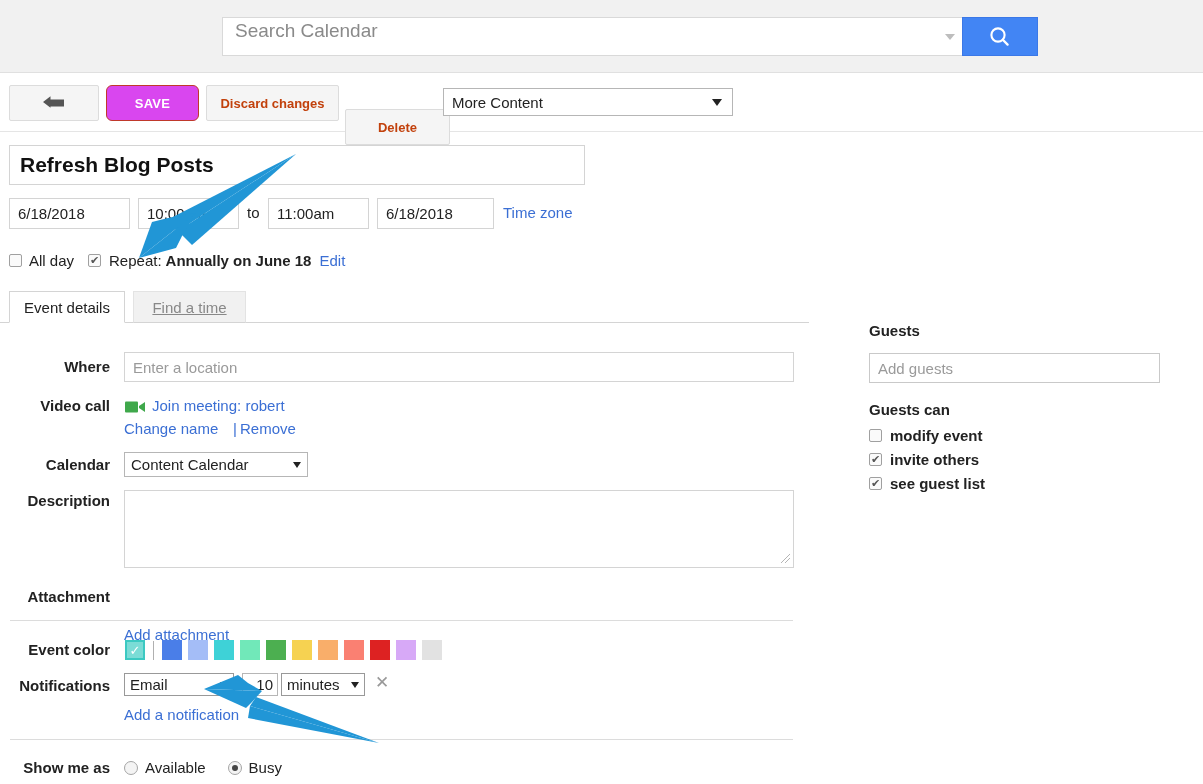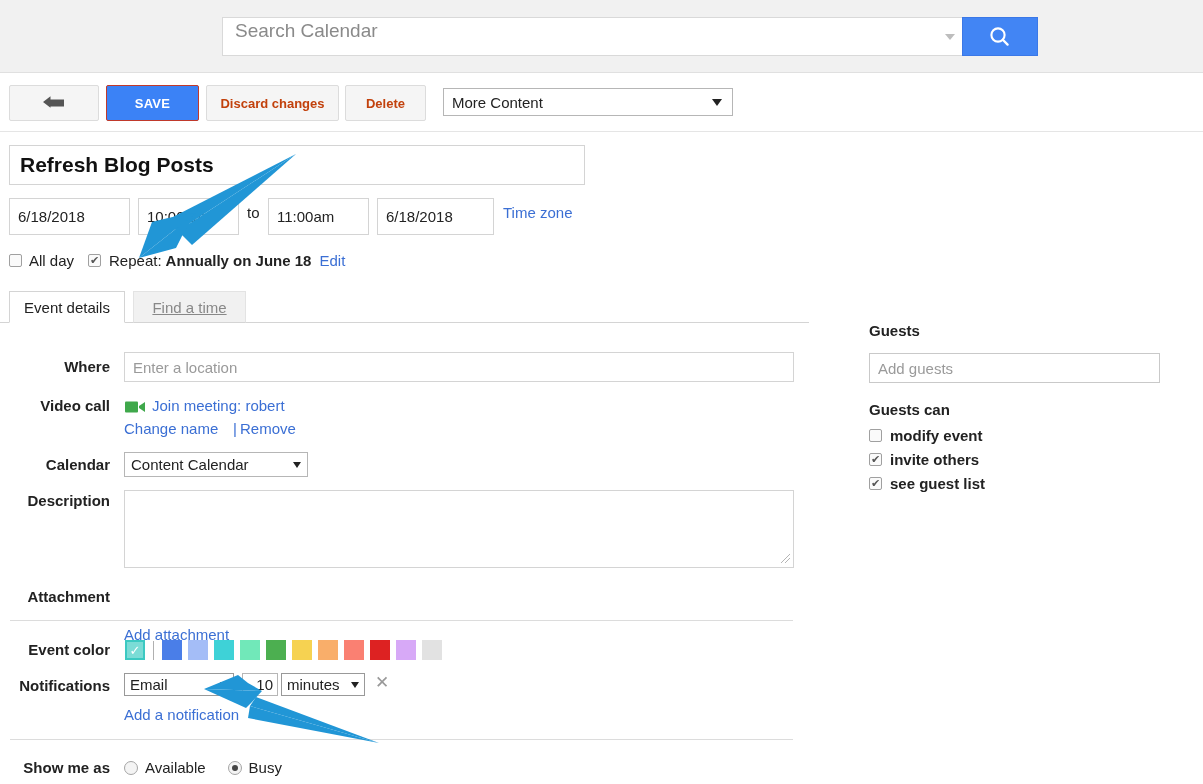--- a/index.html
+++ b/index.html
@@ -78,25 +78,25 @@
     font-size:13px; font-weight:bold; color:#c2410c;
     border-radius:2px;
     display:flex; align-items:center; justify-content:center;
     cursor:pointer;
     user-select:none;
   }
   #back-btn { left:9px; width:90px; }
   #back-btn svg { display:block; }
   #save-btn {
     left:106px; width:93px;
-    background:#3b82f6; border-color:#c0392b;
-    color:#fff; font-size:13px; letter-spacing:.3px;
+    background:#d946ef; border-color:#c0392b;
+    color:#fff; font-size:13px; letter-spacing:.3px;border-radius:6px;
   }
   #discard-btn { left:206px; width:133px; }
-  #delete-btn { left:345px; width:81px; }
+  #delete-btn { left:345px; width:105px;margin-top:24px; }
   #more-actions {
     position:absolute; left:443px; top:88px; width:290px; height:28px;
     border:1px solid #b6b6b6; background:#fff;
     display:flex; align-items:center;
     font-size:15px; color:#222;
     padding:0 8px;
     cursor:pointer;
   }
   #more-actions .ma-label { flex:1 1 auto; }
   #more-actions .caret {
@@ -109,21 +109,21 @@
     position:absolute; left:9px; top:145px; width:576px; height:40px;
     border:1px solid #d4d4d4; background:#fff;
     font-family:"Liberation Sans", sans-serif;
     font-size:21px; font-weight:bold; color:#111;
     padding:0 10px;
     outline:none;
   }
 
   
   .dt {
-    position:absolute; top:198px; height:37px;
+    position:absolute; top:198px; height:31px;
     border:1px solid #d4d4d4; background:#fff;
     font-family:"Liberation Sans", sans-serif;
     font-size:15px; color:#222;
     padding:4px 8px; outline:none;
   }
   #start-date { left:9px; width:121px; }
   #start-time { left:138px; width:101px; }
   #to-label {
     position:absolute; left:247px; top:204px;
     font-size:15px; color:#222;

